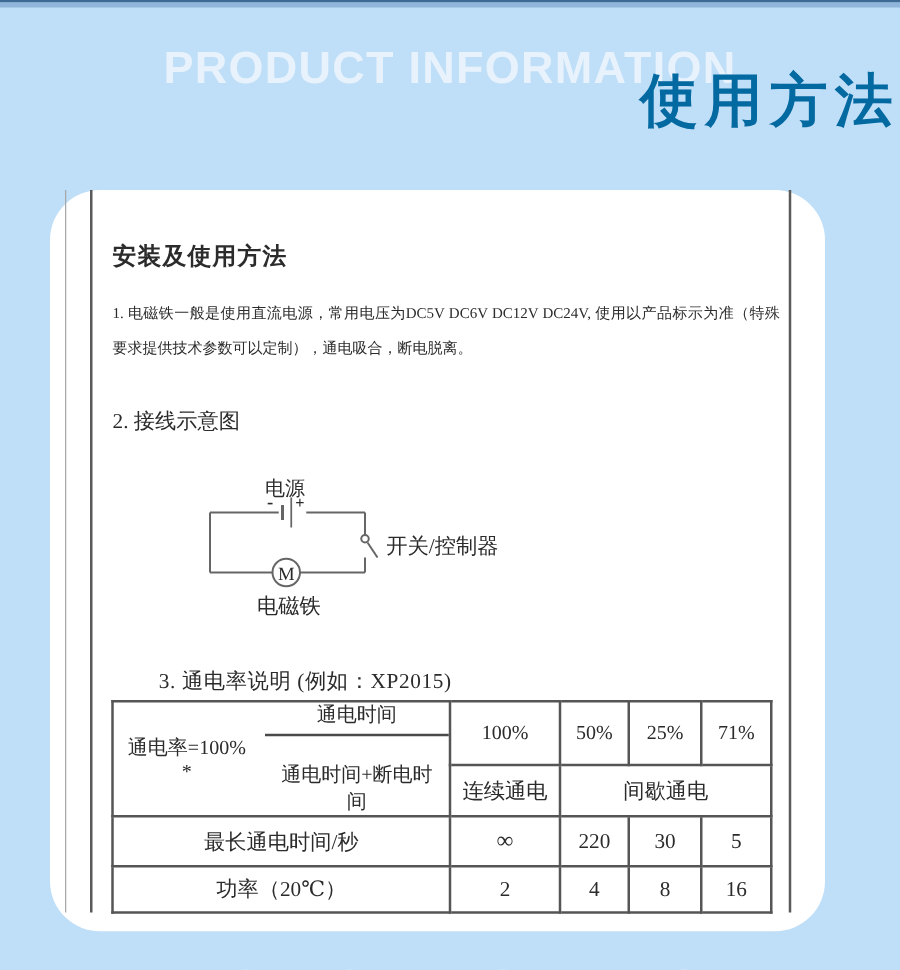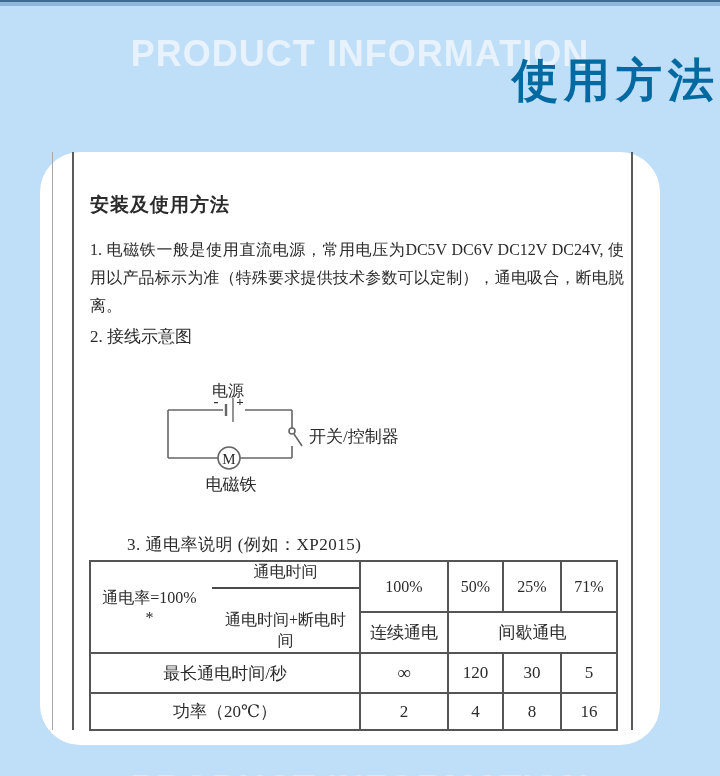--- a/index.html
+++ b/index.html
@@ -49,21 +49,21 @@
   .vrule.thin-left  { left: 12px;  width: 1px; background: #a8a8a8; }
   .vrule.main-left  { left: 32px;  width: 2px; background: #5a5a5a; }
   .vrule.main-right { left: 591px; width: 2px; background: #5a5a5a; }
   .section-heading {
     position: absolute; left: 50px; top: 40px;
     font-size: 19px; font-weight: 700;
     letter-spacing: 1px;
   }
   .para {
     position: absolute; left: 50px; top: 84px; width: 534px;
-    font-size: 16px; line-height: 28px;
+    font-size: 12px; line-height: 28px;
     text-align: justify;
   }
   .item-label {
     position: absolute; left: 50px;
     font-size: 17px;
   }
   .item2 { top: 173px; }
   .item3 { top: 381px; letter-spacing: 0.5px; margin-left: 37px; }
   .circuit-svg { position: absolute; left: 115px; top: 228px; }
   .duty-table {
@@ -174,21 +174,21 @@
         <td>25%</td>
         <td>71%</td>
       </tr>
       <tr class="row-mode">
         <td>连续通电</td>
         <td colspan="3">间歇通电</td>
       </tr>
       <tr class="row-maxtime">
         <td>最长通电时间/秒</td>
         <td class="infinity">∞</td>
-        <td>120</td>
+        <td>220</td>
         <td>30</td>
         <td>5</td>
       </tr>
       <tr class="row-power">
         <td>功率（20℃）</td>
         <td>2</td>
         <td>4</td>
         <td>8</td>
         <td>16</td>
       </tr>

